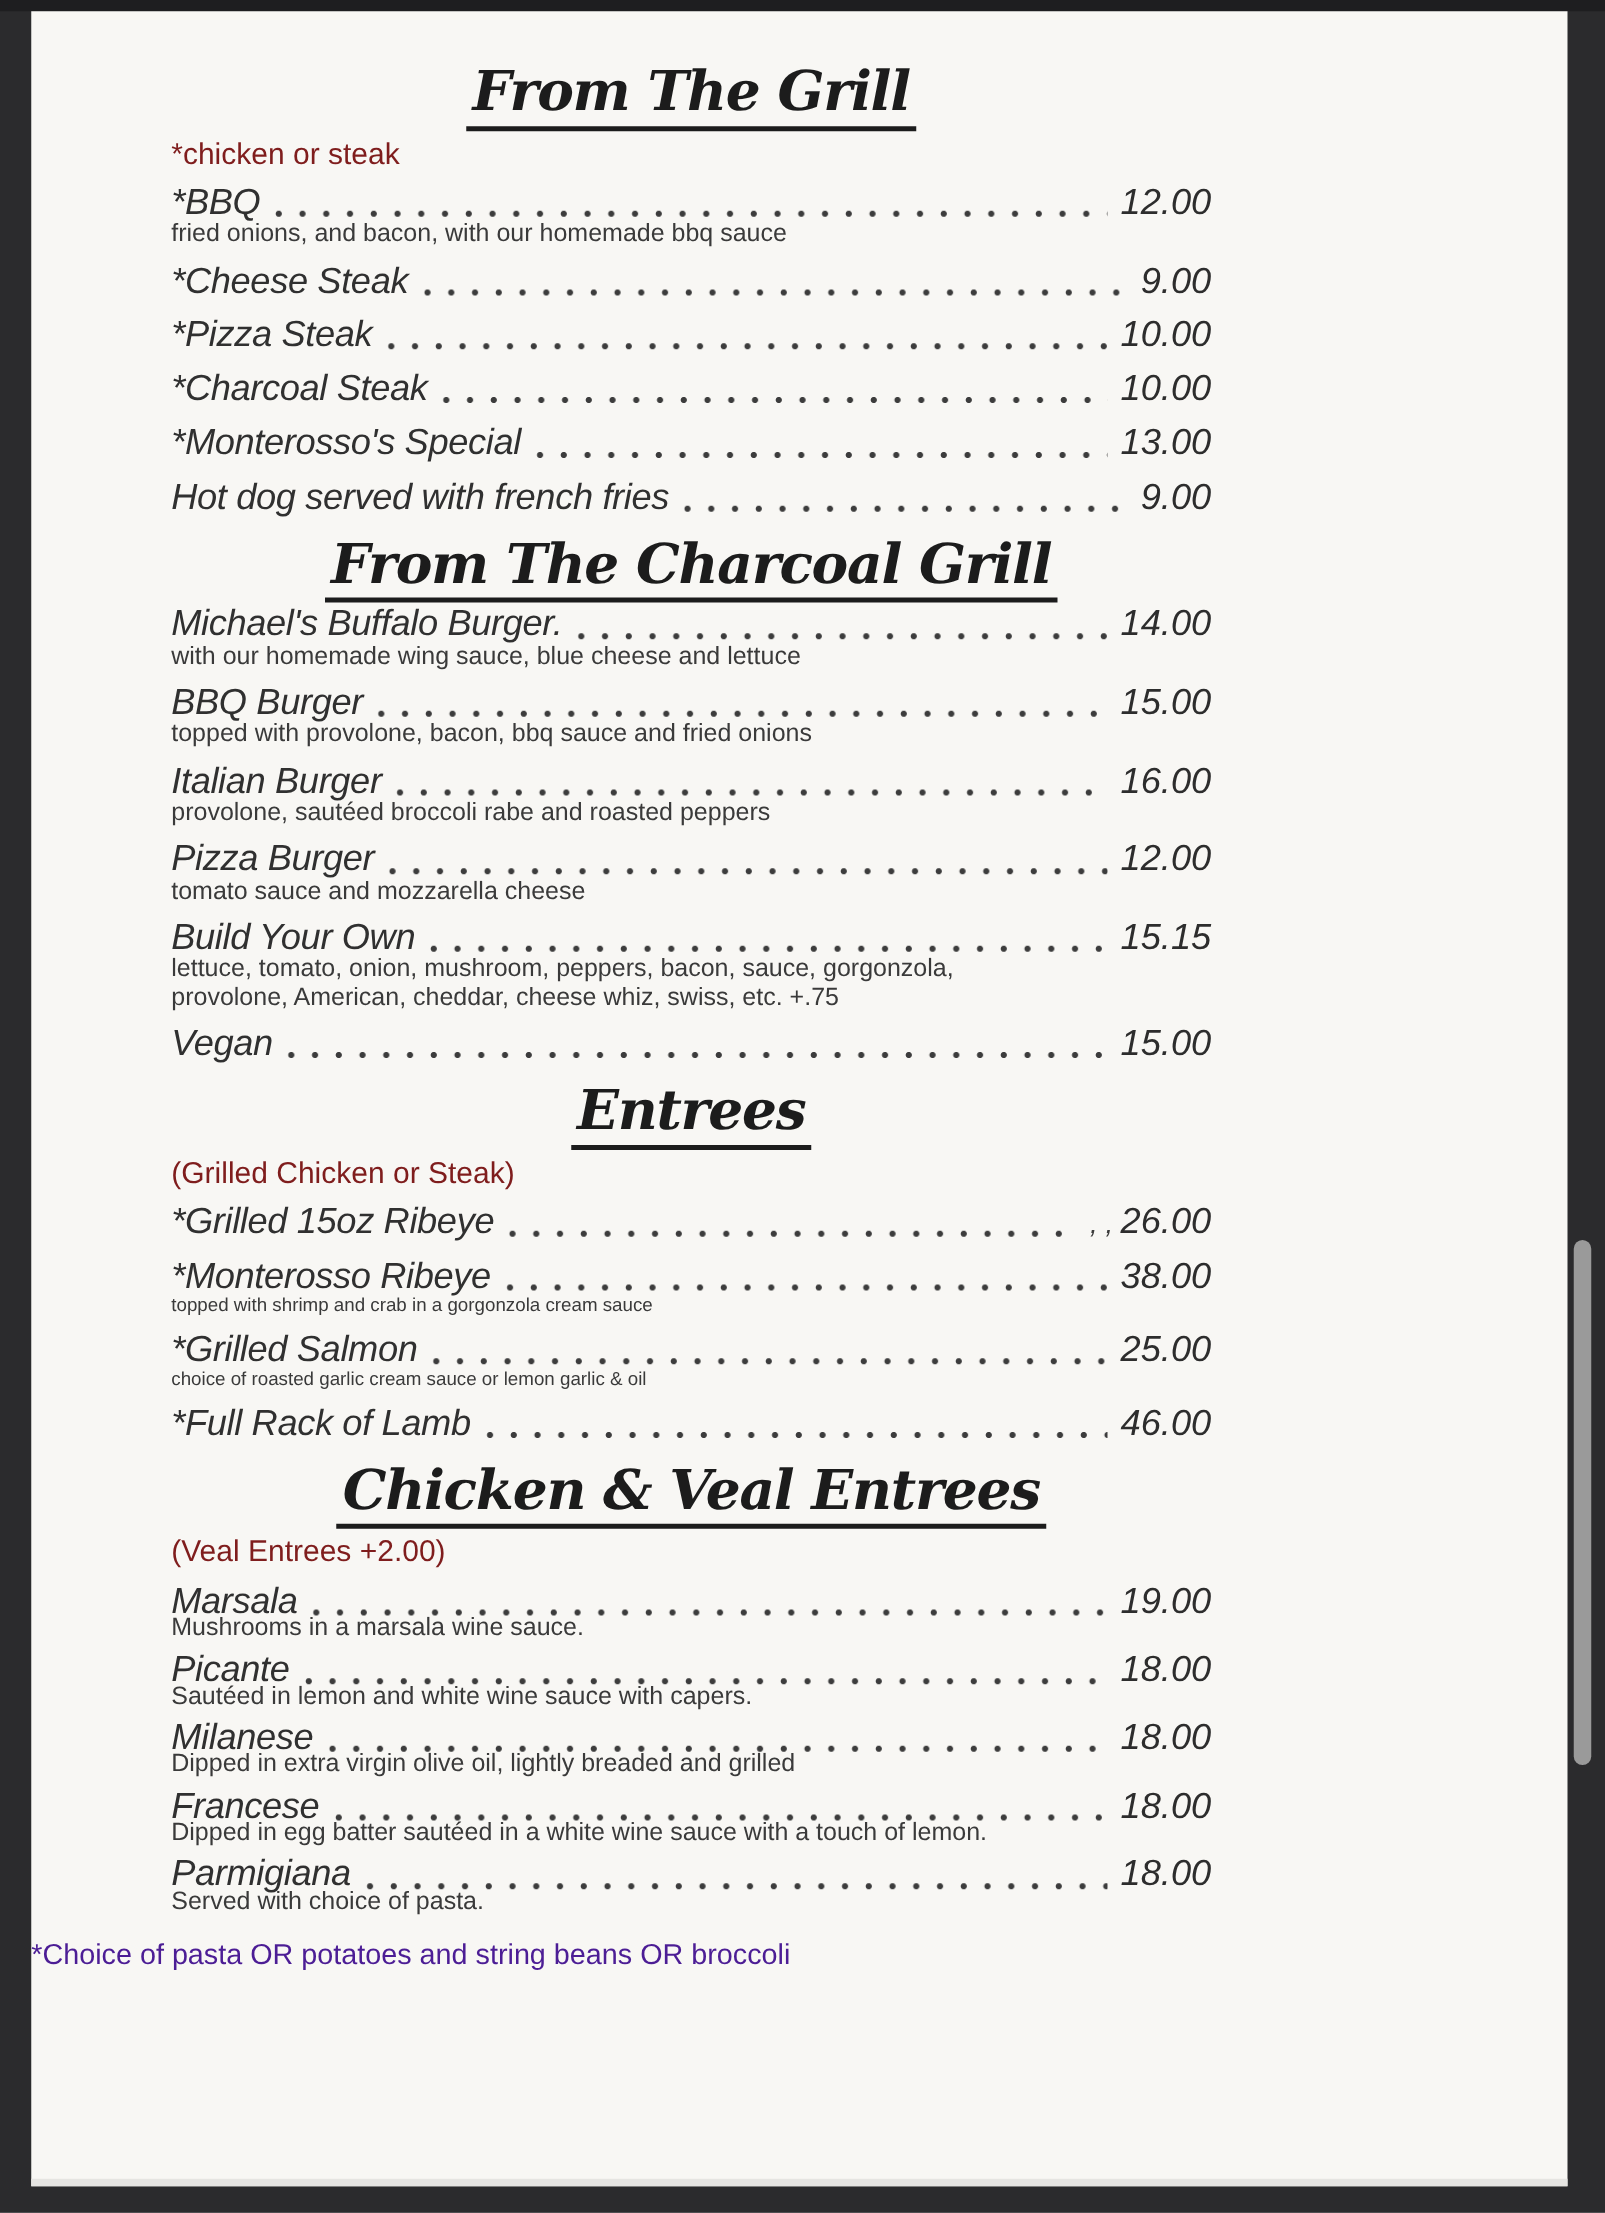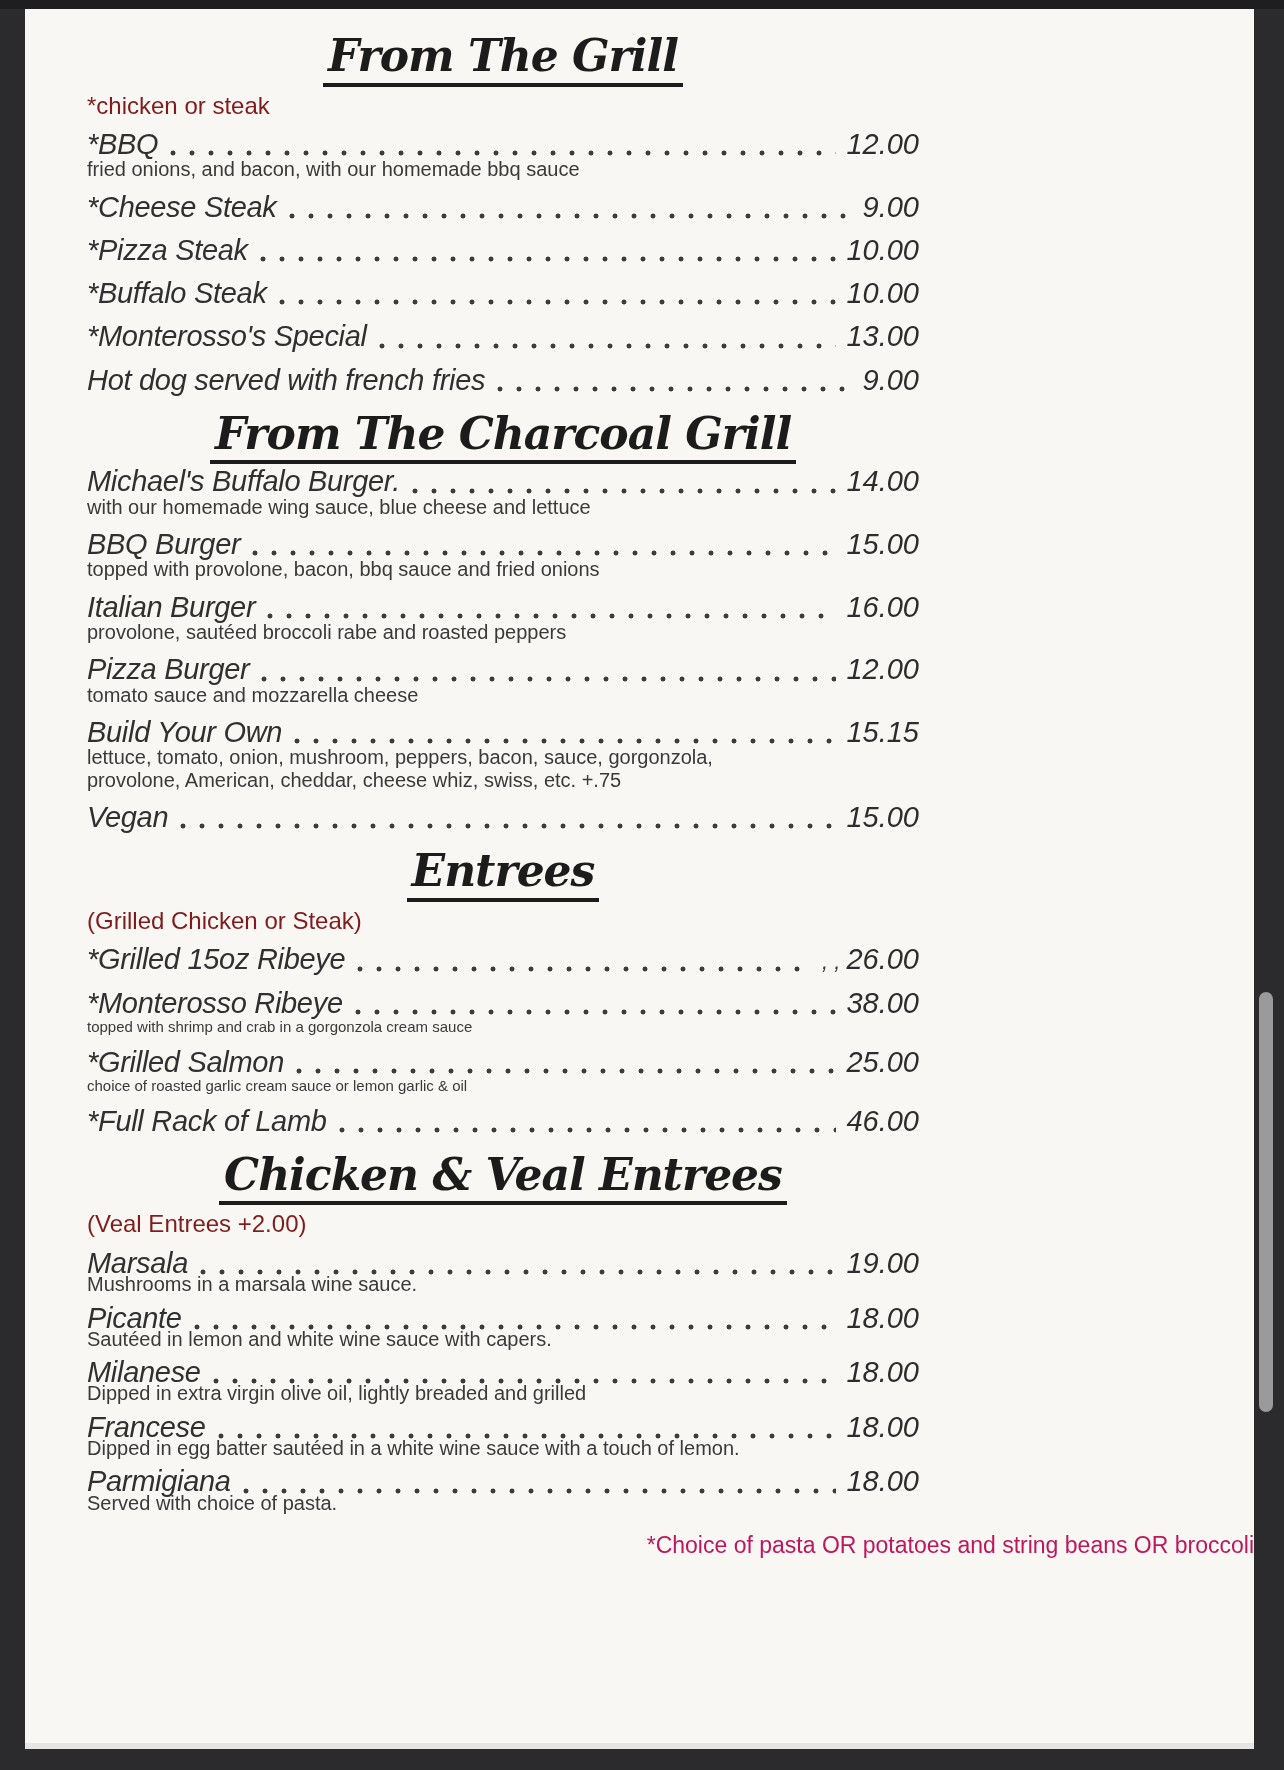--- a/index.html
+++ b/index.html
@@ -6,21 +6,21 @@
   #screen {
     position:relative; width:1284px; height:1770px;
     background:#2b2b2d; overflow:hidden;
     font-family:"Liberation Sans", sans-serif; color:#2f2f2f;
   }
   .top-strip { position:absolute; left:0; top:0; width:100%; height:9px; background:#1e1e20; }
   .page {
     position:absolute; left:25px; top:9px; width:1229px; height:1740px;
     background:#f8f7f4; border-bottom:6px solid #e6e5e2; box-sizing:border-box;
   }
-  .content { width:832px; margin-left:62px; padding-top:10px; }
+  .content { width:832px; margin-left:112px; padding-top:28px; }
 
   .menu-section { margin-top:12px; }
   .section-title {
     margin:0; text-align:center;
     font-family:"DejaVu Serif", serif; font-style:italic; font-weight:700;
     font-size:44px; line-height:1.15; color:#1c1c1c; letter-spacing:-1px;
   }
   .title-text { display:inline-block; border-bottom:4px solid #1c1c1c; padding:0 5px 1px; }
   .section-subtitle { text-align:left; font-size:24px; line-height:1.15; margin:5px 0 8px; color:#7f1d1d; }
 
@@ -33,21 +33,21 @@
     background-size:19px 8px; background-repeat:repeat-x; background-position:left bottom;
   }
   .price-prefix { font-size:22px; color:#3c3c3c; margin-right:6px; white-space:pre; }
   .item-price { font-size:29px; color:#2d2d2d; text-align:left; }
   .item-desc { font-size:20px; line-height:1.12; margin-top:-3px; max-width:705px; color:#3a3a3a; }
   .item-desc.small { font-size:15px; margin-top:-1px; }
 
   .compact .menu-item { margin-bottom:5px; }
   .compact .item-desc { margin-top:-7px; }
 
-  .footnote { text-align:right; font-size:23px; margin-top:18px; color:#be185d;margin-left:35px; }
+  .footnote { text-align:left; font-size:23px; margin-top:18px; color:#4c1d95; }
 
   .scrollbar-track {
     position:absolute; right:0; top:0; width:31px; height:1770px;
     background:transparent;
   }
   .scrollbar-thumb {
     position:absolute; right:11px; top:992px; width:14px; height:420px;
     background:#9a9a9a; border-radius:8px;
   }
 </style>
@@ -88,21 +88,21 @@
       <span class="item-name">*Pizza Steak</span>
       <span class="leader"></span>
 
       <span class="item-price">10.00</span>
     </div>
 
   </div>
 
   <div class="menu-item">
     <div class="item-line">
-      <span class="item-name">*Buffalo Steak</span>
+      <span class="item-name">*Charcoal Steak</span>
       <span class="leader"></span>
 
       <span class="item-price">10.00</span>
     </div>
 
   </div>
 
   <div class="menu-item">
     <div class="item-line">
       <span class="item-name">*Monterosso's Special</span>

